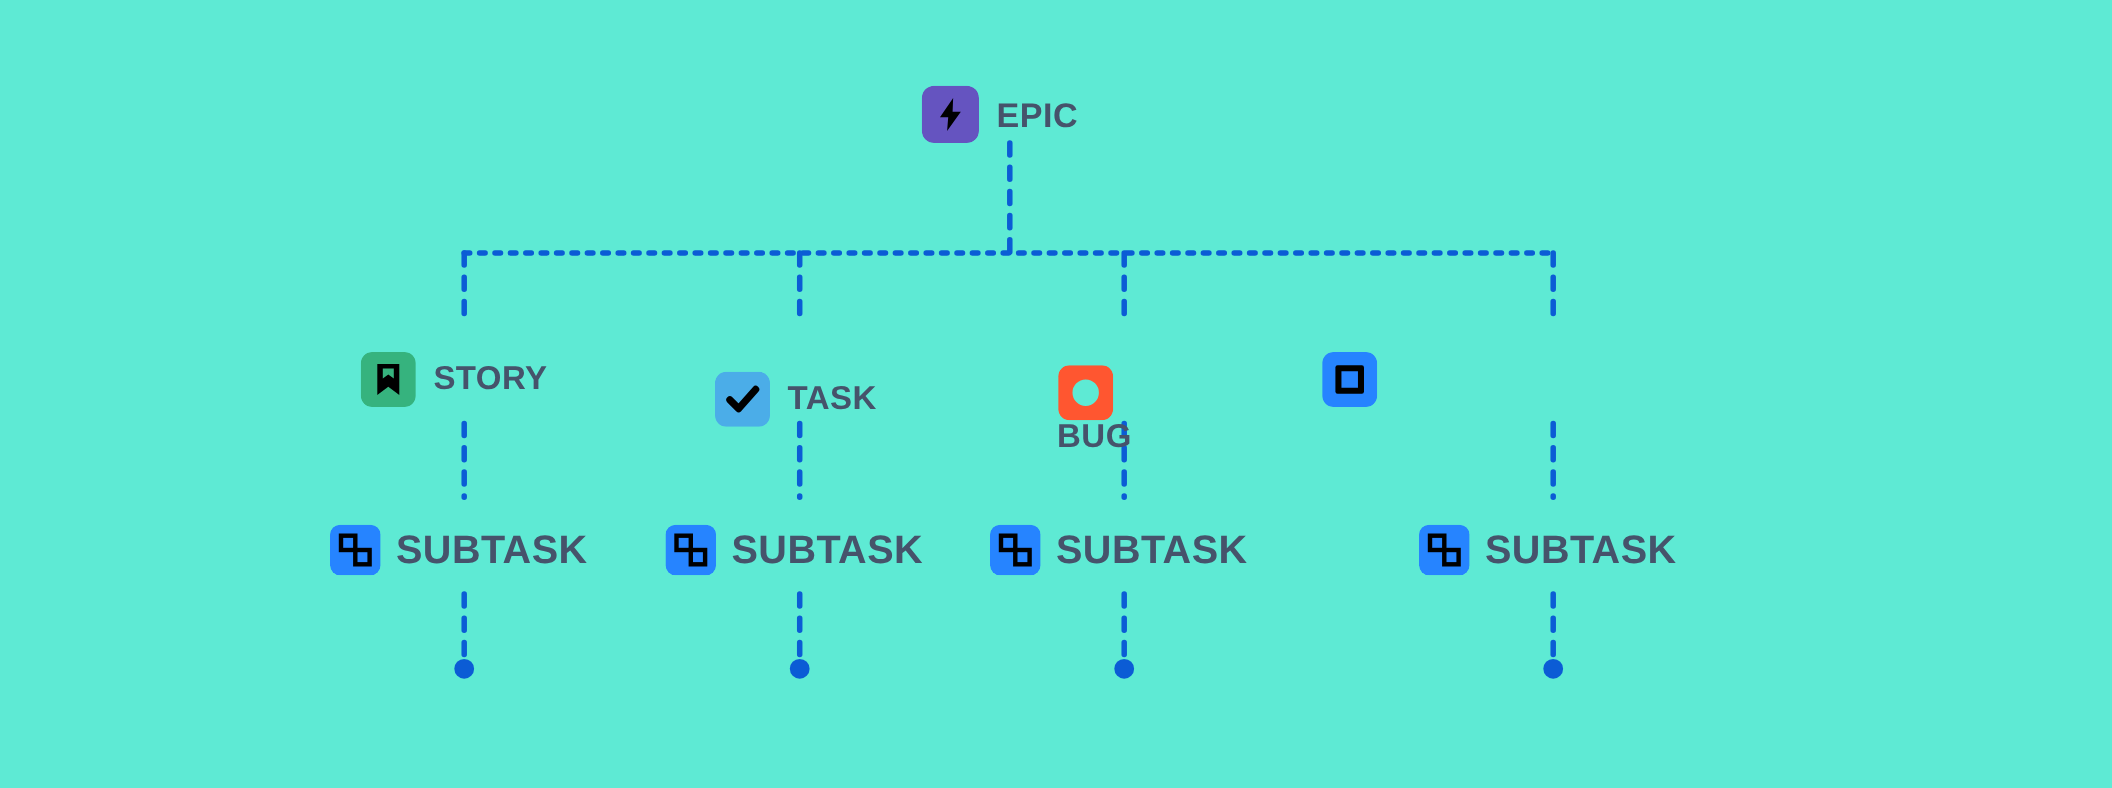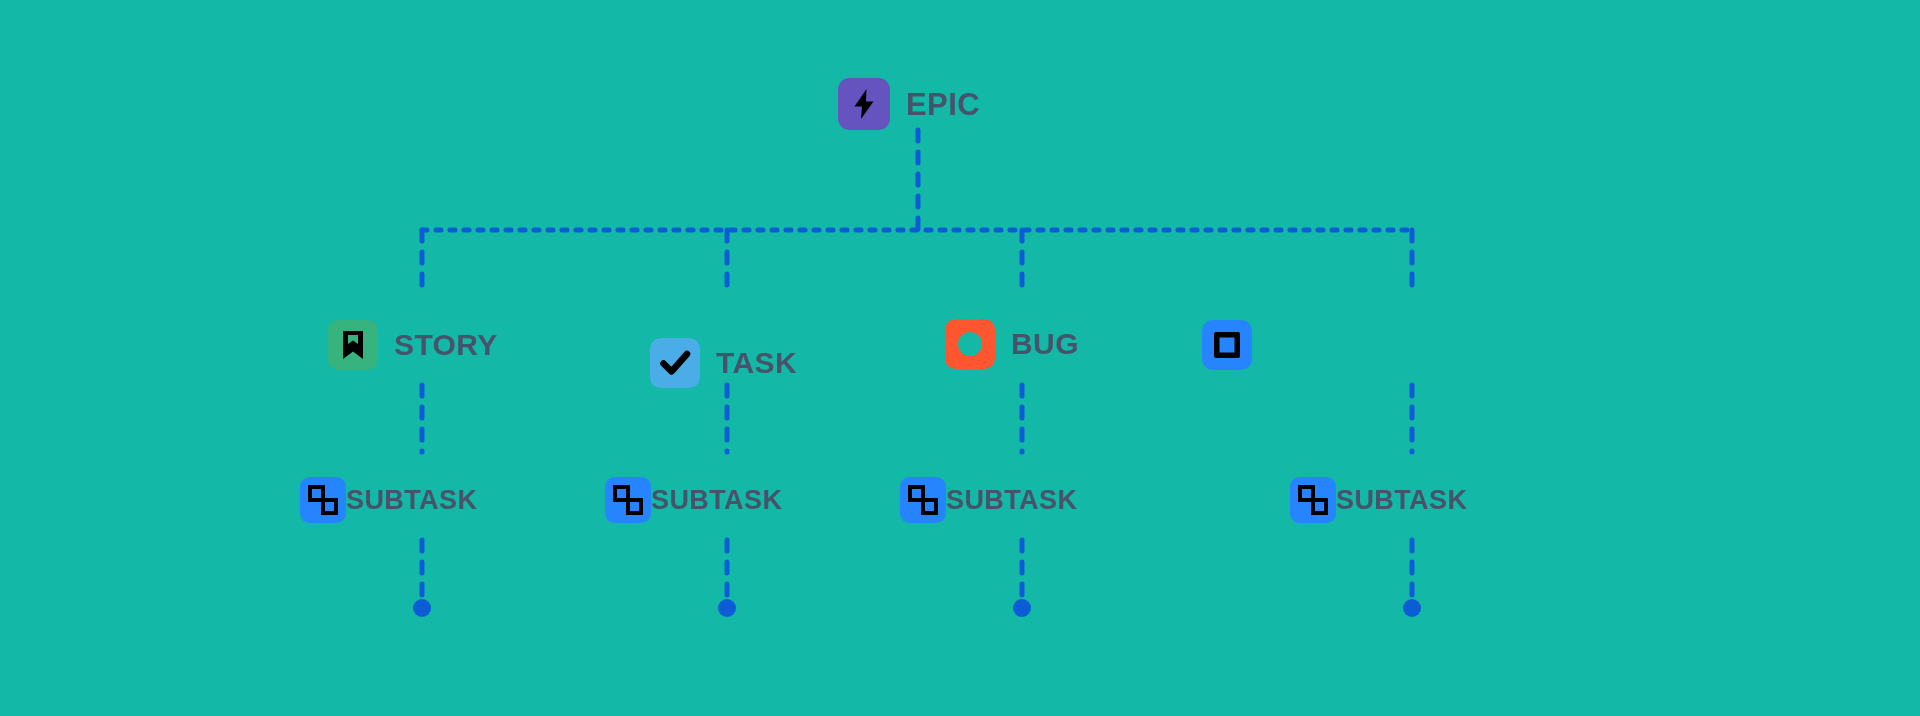--- a/index.html
+++ b/index.html
@@ -12,21 +12,21 @@
     width: 1920px;
     height: 716px;
     font-family: "Liberation Sans", sans-serif;
     overflow: hidden;
   }
 
   #stage {
     position: relative;
     width: 1920px;
     height: 716px;
-    background: #14b8a6;
+    background: #5eead4;
   }
 
   
   #connectors {
     position: absolute;
     left: 0;
     top: 0;
     width: 1920px;
     height: 716px;
     pointer-events: none;
@@ -56,21 +56,21 @@
   }
 
   
   .row-epic .node-icon   { width: 52px; height: 52px; border-radius: 11px; }
   .row-epic .node-label  { font-size: 31px; margin-left: 16px; }
 
   .row-type .node-icon   { width: 50px; height: 50px; border-radius: 10px; }
   .row-type .node-label  { font-size: 30px; margin-left: 16px; }
 
   .row-sub .node-icon    { width: 46px; height: 46px; border-radius: 9px; }
-  .row-sub .node-label   { font-size: 27px; margin-left: 0; }
+  .row-sub .node-label   { font-size: 36px; margin-left: 14px; }
 </style>
 </head>
 <body>
 
 <div id="stage">
 
   <svg id="connectors" viewBox="0 0 1920 716" width="1920" height="716" xmlns="http://www.w3.org/2000/svg">
     <g id="conn-group" fill="none" stroke="#0B5CD5" stroke-width="5" stroke-linecap="round">
         <line x1="918" y1="130" x2="918" y2="230" stroke-dasharray="11 11"></line>
         <line x1="422" y1="230" x2="1412" y2="230" stroke-dasharray="5 9"></line>
@@ -113,21 +113,21 @@
   </div>
 
   <div class="node row-type" id="node-task" style="left: 650px; top: 320px; margin-top: 18px;">
     <svg class="node-icon" viewBox="0 0 50 50" xmlns="http://www.w3.org/2000/svg">
       <rect x="0" y="0" width="50" height="50" rx="10" ry="10" fill="#4BADE8"></rect>
       <path d="M13.5 25.5 L21.5 33.5 L37 16" stroke="#000000" stroke-width="6.5" stroke-linecap="round" stroke-linejoin="round" fill="none"></path>
     </svg>
     <span class="node-label">TASK</span>
   </div>
 
-  <div class="node row-type" id="node-bug" style="left: 945px; top: 319px;">
+  <div class="node row-type" id="node-bug" style="left: 945px; top: 332px; flex-direction: column;">
     <svg class="node-icon" viewBox="0 0 50 50" xmlns="http://www.w3.org/2000/svg">
       <path fill-rule="evenodd" fill="#FF5630" d="M10,0 H40 A10,10 0 0 1 50,10 V40 A10,10 0 0 1 40,50 H10 A10,10 0 0 1 0,40 V10 A10,10 0 0 1 10,0 Z
                M25,13 A12,12 0 1 0 25,37 A12,12 0 1 0 25,13 Z"></path>
     </svg>
     <span class="node-label">BUG</span>
   </div>
 
   <div class="node row-type" id="node-create-your-own" style="left: 1202px; top: 320px;">
     <svg class="node-icon" viewBox="0 0 50 50" xmlns="http://www.w3.org/2000/svg">
       <rect x="0" y="0" width="50" height="50" rx="10" ry="10" fill="#2684FF"></rect>

